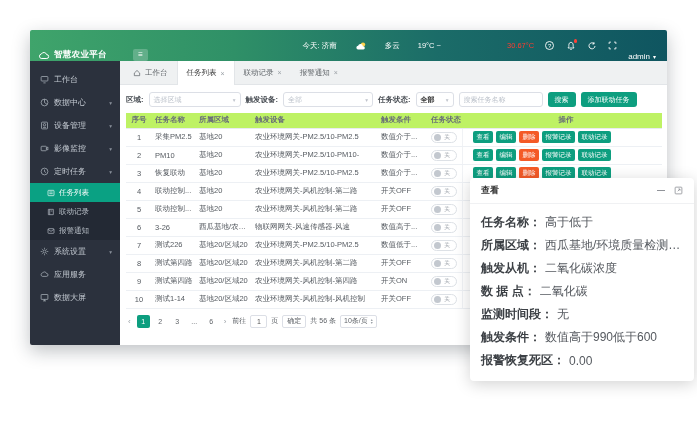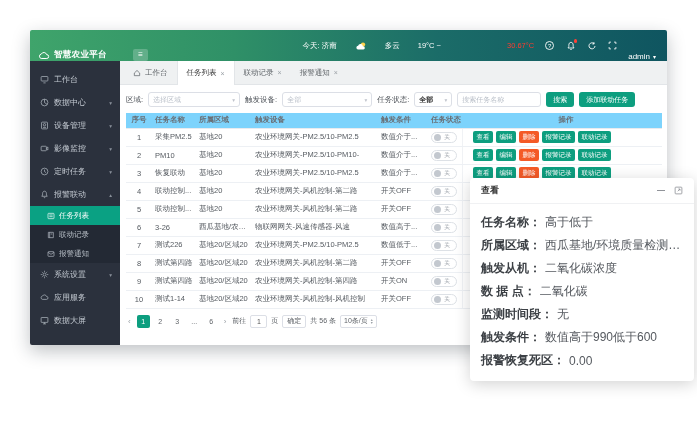--- a/index.html
+++ b/index.html
@@ -47,37 +47,37 @@
   .tabbar { flex:0 0 24px; background:#eff1f2; border-bottom:1px solid #e2e5e8;
     display:flex; align-items:stretch; padding-left:4px; }
   .tab { display:flex; align-items:center; gap:4px; padding:0 9px; font-size:7.5px;
     color:#5f6468; cursor:pointer; white-space:nowrap; }
   .tab.active { background:#fff; color:#333; border-left:1px solid #e2e5e8;
     border-right:1px solid #e2e5e8; margin-bottom:-1px; }
   .tab-close { font-size:7px; color:#9aa0a6; }
   
   .content { flex:1; padding:7px 5px 0 6px; position:relative; min-height:0; }
   .filters { display:flex; align-items:center; gap:5px; font-size:7.5px; color:#333; }
-  .flabel { font-weight:normal; color:#4a4f55; white-space:nowrap; }
+  .flabel { font-weight:bold; color:#4a4f55; white-space:nowrap; }
   .select { height:15px; border:1px solid #dcdfe6; border-radius:3px; background:#fff;
     display:flex; align-items:center; padding:0 4px; font-size:7px; color:#b9bfc8; cursor:pointer; }
   .select .sel-caret { margin-left:auto; color:#c0c4cc; font-size:5.5px; }
   .sel-region { width:92px; } .sel-device { width:90px; }
   .sel-status { width:38px; color:#333; font-weight:bold; }
   .search-input { width:84px; height:15px; border:1px solid #dcdfe6; border-radius:3px;
     font-size:7px; padding:0 4px; color:#555; outline:none;
     font-family:"Liberation Sans","DejaVu Sans",sans-serif; }
   .search-input::placeholder { color:#b9bfc8; }
   .btn { height:15px; border:none; border-radius:3px; background:#0d9e7f; color:#fff;
     font-size:7px; padding:0 7px; cursor:pointer; white-space:nowrap;
     font-family:"Liberation Sans","DejaVu Sans",sans-serif; }
   
   table { width:100%; border-collapse:collapse; table-layout:fixed; margin-top:6px; }
   th { height:15px; font-size:7.5px; font-weight:bold; color:#697077; text-align:left;
-    padding:0 3px; background:#7dd3fc; border-bottom:1px solid #e8ebf0; white-space:nowrap; }
+    padding:0 3px; background:#bef264; border-bottom:1px solid #e8ebf0; white-space:nowrap; }
   th.center, td.center { text-align:center; }
   td { height:18px; font-size:7.5px; color:#555a60; padding:0 3px;
     border-bottom:1px solid #edf0f4; white-space:nowrap; overflow:hidden; text-overflow:ellipsis; }
   td.sliver { border-left:1px solid #f0f2f5; color:#aab0b6; font-size:6.5px; padding:0 1px; }
   .toggle { display:inline-flex; align-items:center; gap:3px; width:26px; height:11px;
     border:1px solid #dde1e6; border-radius:6px; background:#fff; padding:0 2px; cursor:pointer; }
   .toggle .knob { width:7px; height:7px; border-radius:50%; background:#c3c8cf; }
   .toggle .tg-txt { font-size:6px; color:#9aa0a8; line-height:1; }
   .abtn { display:inline-block; padding:2.5px 3.5px; border-radius:2px; background:#0d9e7f;
     color:#fff; font-size:6.5px; margin-right:3px; cursor:pointer; line-height:1; }
@@ -199,28 +199,20 @@
         <span>影像监控</span>
         <span class="side-caret">▾</span>
       </div>
       <div class="side-item">
         <svg width="9" height="9" viewBox="0 0 12 12" fill="none" stroke="#aab1ba" stroke-width="1">
             <circle cx="6" cy="6" r="4.5"></circle>
             <path d="M6 3.5 V6 L8 7.5"></path>
           </svg>
         <span>定时任务</span>
         <span class="side-caret">▾</span>
-      </div>
-      <div class="side-item">
-        <svg width="9" height="9" viewBox="0 0 12 12" fill="none" stroke="#aab1ba" stroke-width="1">
-            <path d="M6 1.6 C4.3 1.6 3.4 3 3.4 5 L3.4 6.6 L2.4 8.4 L9.6 8.4 L8.6 6.6 L8.6 5 C8.6 3 7.7 1.6 6 1.6 Z"></path>
-            <path d="M5 9.6 A1.1 1.1 0 0 0 7 9.6"></path>
-          </svg>
-        <span>报警联动</span>
-        <span class="side-caret">▴</span>
       </div>
       <div class="submenu">
         <div class="sub-item active">
           <svg width="8" height="8" viewBox="0 0 12 12" fill="none" stroke="#fff" stroke-width="1">
               <rect x="1.5" y="2" width="9" height="8" rx="1"></rect>
               <path d="M3.5 4.5 H8.5 M3.5 7 H8.5"></path>
             </svg>
           <span>任务列表</span>
         </div>
         <div class="sub-item">

